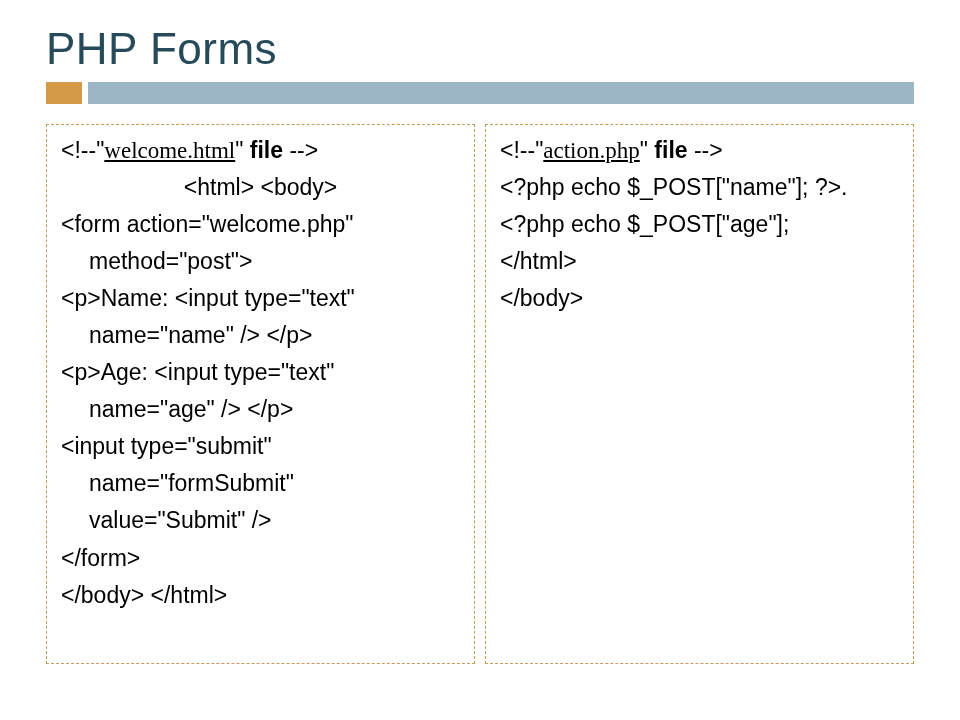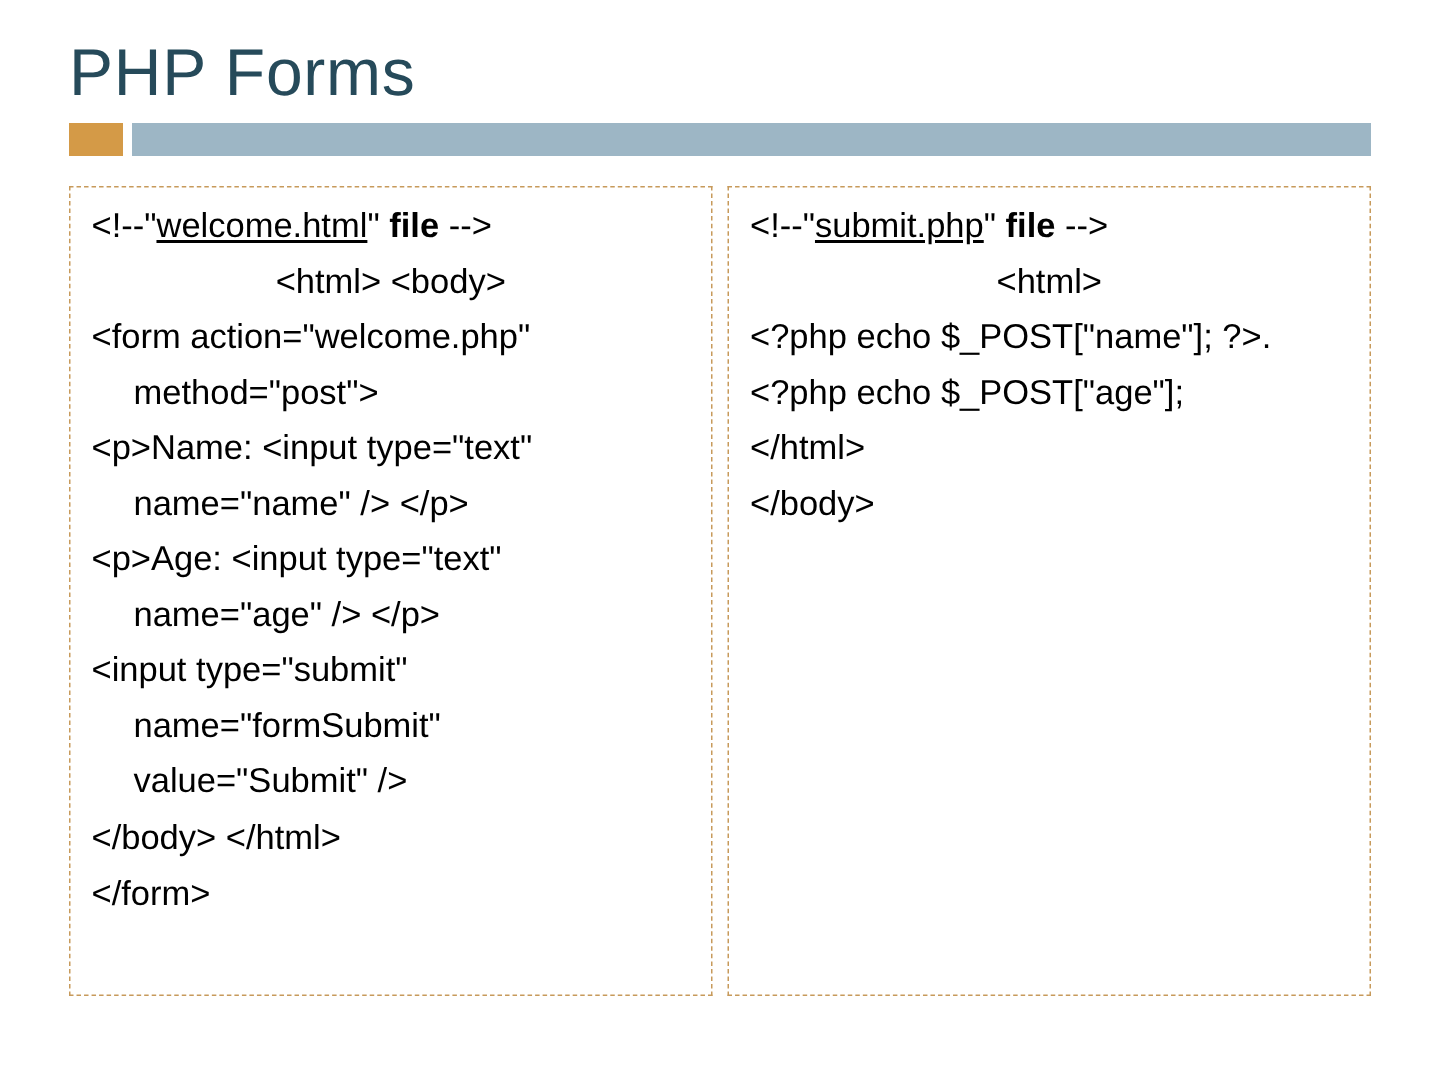--- a/index.html
+++ b/index.html
@@ -59,21 +59,21 @@
   }
   .panel p {
     margin: 0 0  6px 0;
   }
   .codeblock {
     font-family: "Segoe UI", "Trebuchet MS", Arial, sans-serif;
   }
   .line { margin: 0; padding: 0; }
   .spaced { margin-top: 28px; text-align: center; }
   .u { text-decoration: underline; }
-  .mono { font-family: Liberation Sans, sans-serif; text-align: center; }
+  .mono { font-family: Liberation Serif, serif; text-align: center; }
   .indent { padding-left: 28px; display: block; }
 </style>
 </head>
 <body>
 
 <div class="slide">
   <h1 class="title">PHP Forms</h1>
 
   <div class="rule">
     <div class="chip"></div>
@@ -106,33 +106,32 @@
           </p>
 
         <p class="line" style="margin-top:6px">&lt;input type="submit"</p>
         <p class="line">
             <span class="indent">name="formSubmit"</span>
           </p>
         <p class="line">
             <span class="indent">value="Submit" /&gt;</span>
           </p>
 
+        <p class="line" style="margin-top:6px">&lt;/form&gt;</p>
+
         <p class="line" style="margin-top:6px">&lt;/body&gt; &lt;/html&gt;</p>
-
-        <p class="line" style="margin-top:6px">&lt;/form&gt;</p>
       </div>
     </div>
 
     <div class="panel">
       <div class="codeblock">
         <p class="line">
-          <span>&lt;!--"</span><span class="u mono">submit.php</span><span>" </span><b>file </b><span>--&gt;</span>
+          <span>&lt;!--"</span><span class="u mono">action.php</span><span>" </span><b>file </b><span>--&gt;</span>
         </p>
 
-        <p class="line spaced">&lt;html&gt;</p>
         <p class="line">&lt;?php echo $_POST["name"]; ?&gt;.</p>
         <p class="line">&lt;?php echo $_POST["age"];</p>
         <p class="line">&lt;/html&gt;</p>
         <p class="line">&lt;/body&gt;</p>
       </div>
     </div>
 
   </div>
 </div>
 

